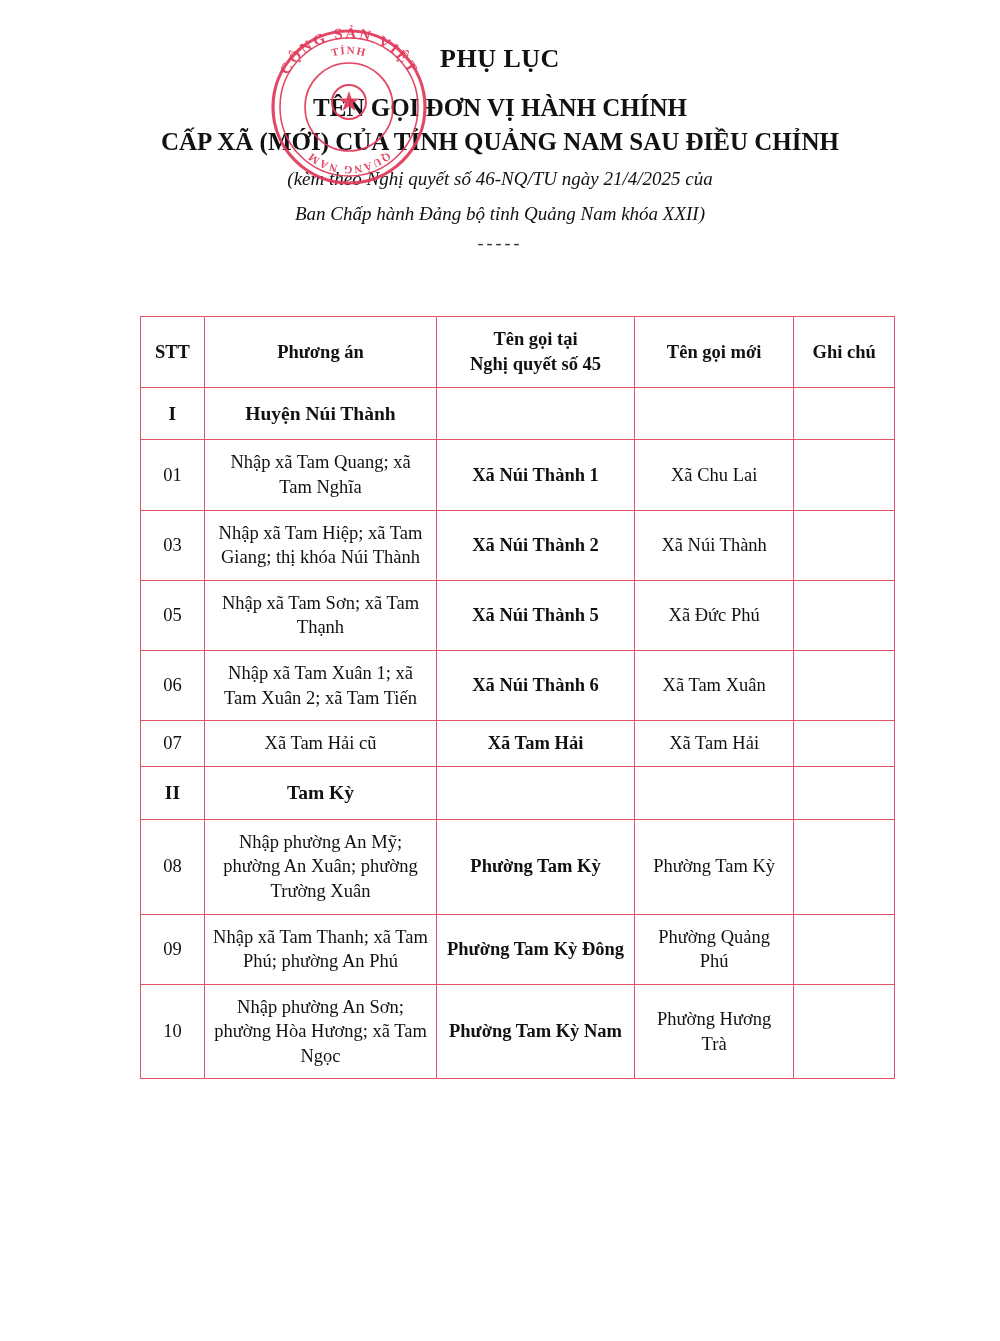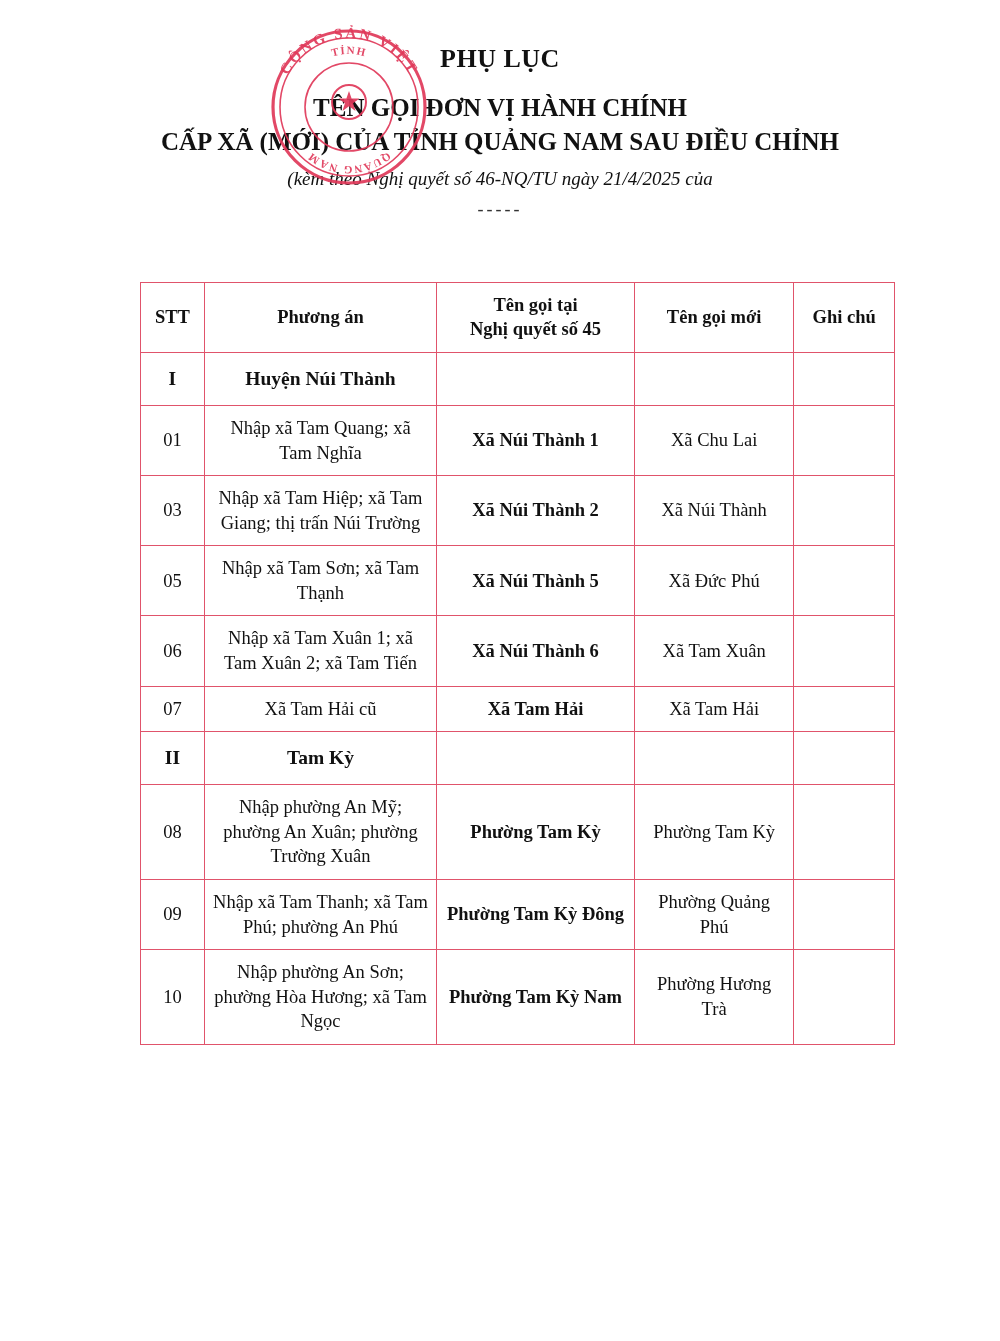--- a/index.html
+++ b/index.html
@@ -147,20 +147,21 @@
             <textPath href="#sealArcBottom" startOffset="50%" text-anchor="middle">QUẢNG NAM</textPath>
           </text>
         </g>
       </svg>
     </div>
 
     <div class="doc-title">PHỤ LỤC</div>
     <div class="doc-subtitle">TÊN GỌI ĐƠN VỊ HÀNH CHÍNH</div>
     <div class="doc-subtitle2">CẤP XÃ (MỚI) CỦA TỈNH QUẢNG NAM SAU ĐIỀU CHỈNH</div>
     <div class="doc-note">(kèm theo Nghị quyết số 46-NQ/TU ngày 21/4/2025 của</div>
+    <div class="doc-note">Ban Chấp hành Đảng bộ tỉnh Quảng Nam khóa XXII)</div>
     <div class="doc-dashes">-----</div>
   </div>
 
   <div class="table-wrap">
     <table class="report">
       <colgroup>
         <col class="c-stt">
           <col class="c-plan">
           <col class="c-nq45">
           <col class="c-new">
@@ -191,21 +192,21 @@
         <tr class="row-tall">
           <td class="stt">01</td>
           <td class="plan">Nhập xã Tam Quang; xã Tam Nghĩa</td>
           <td class="nq45">Xã Núi Thành 1</td>
           <td class="new">Xã Chu Lai</td>
           <td class="note"></td>
         </tr>
 
         <tr class="row-tall">
           <td class="stt">03</td>
-          <td class="plan">Nhập xã Tam Hiệp; xã Tam Giang; thị trấn Núi Trường</td>
+          <td class="plan">Nhập xã Tam Hiệp; xã Tam Giang; thị khóa Núi Thành</td>
           <td class="nq45">Xã Núi Thành 2</td>
           <td class="new">Xã Núi Thành</td>
           <td class="note"></td>
         </tr>
 
 
 
         <tr>
           <td class="stt">05</td>
           <td class="plan">Nhập xã Tam Sơn; xã Tam Thạnh</td>

